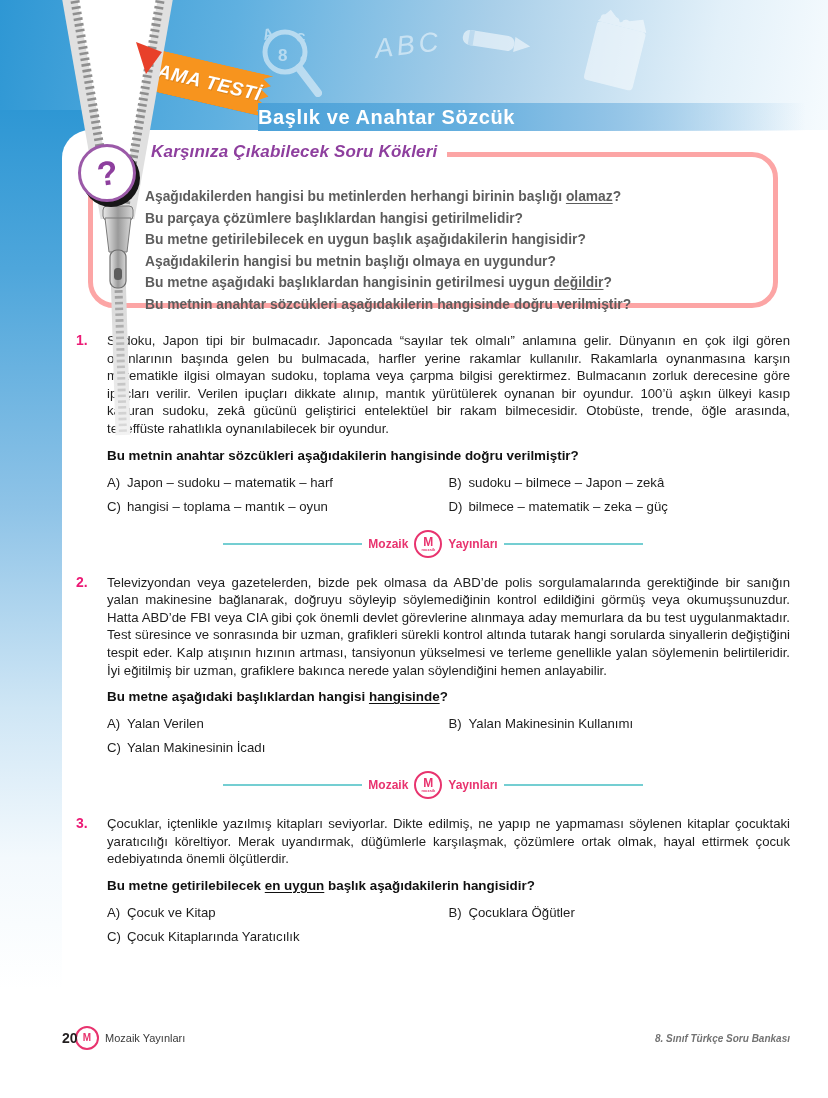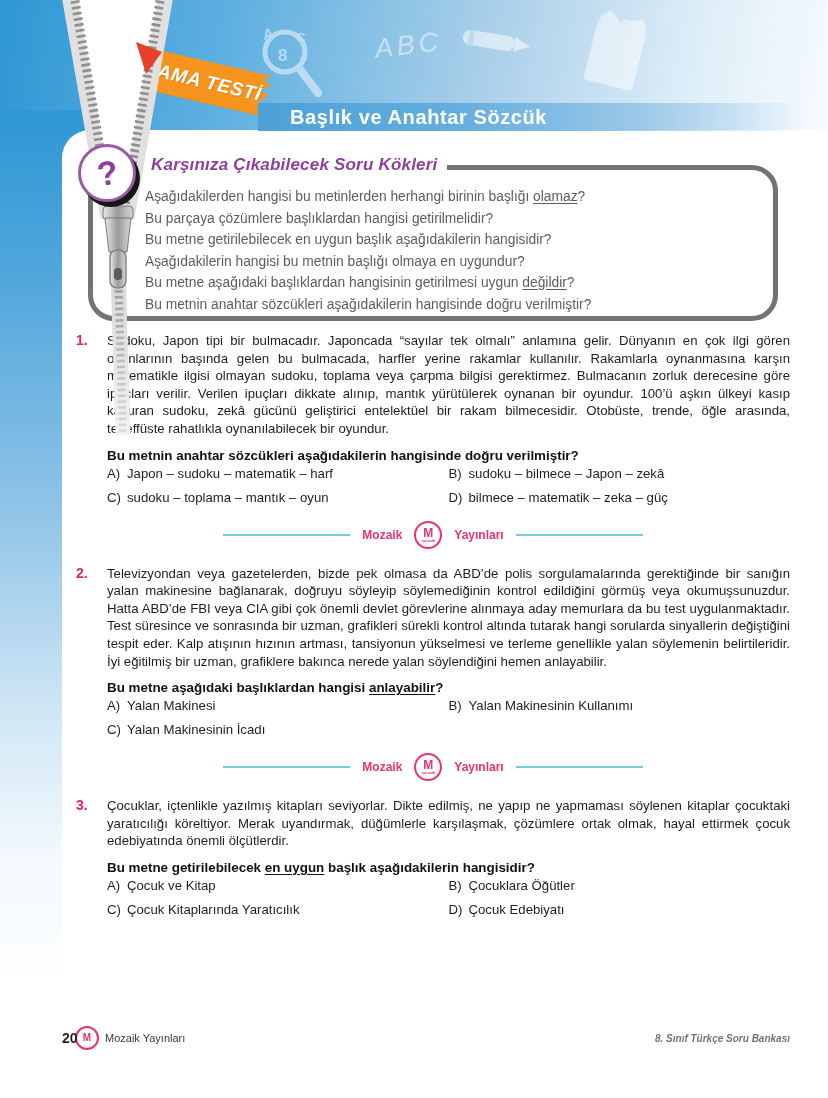--- a/index.html
+++ b/index.html
@@ -10,54 +10,54 @@
   
   .header-band{position:absolute;left:0;top:0;width:828px;height:132px;
     background:linear-gradient(100deg,#2e97d4 0%,#5fb0e0 28%,#a9cfe9 58%,#e2f0f9 85%,#f6fbfe 100%);}
   .left-strip{position:absolute;left:0;top:110px;width:90px;height:880px;
     background:linear-gradient(180deg,#2e97d4 0%,#4ea6db 18%,#8ec3e7 45%,#cfe6f5 68%,#f3f9fd 85%,#ffffff 100%);}
   .card{position:absolute;left:62px;top:130px;width:766px;height:968px;background:#fff;
     border-top-left-radius:28px;}
   .title-band{position:absolute;left:258px;top:103px;height:28px;right:0;
     background:linear-gradient(90deg,#4ba1d8 0%,#63aede 35%,#8fc2e6 60%,rgba(190,220,242,0) 96%);
     display:flex;align-items:center;}
-  .title-band span{color:#fff;font-size:20px;font-weight:bold;letter-spacing:.6px;padding-left:32px;}
+  .title-band span{color:#fff;font-size:20px;font-weight:bold;letter-spacing:.6px;}
   
   .doodles{position:absolute;left:0;top:0;width:828px;height:132px;pointer-events:none;}
   
   .banner{position:absolute;left:97px;top:36px;width:176px;height:42px;background:#f7941e;
     transform:rotate(13deg);transform-origin:left center;display:flex;align-items:center;justify-content:center;
     clip-path:polygon(0 0,100% 0,95% 12%,100% 25%,95% 37%,100% 50%,95% 63%,100% 75%,95% 88%,100% 100%,0 100%,3% 50%);
     box-shadow:2px 3px 4px rgba(0,0,0,.18);}
   .banner span{color:#fff;font-weight:bold;font-style:italic;font-size:19px;letter-spacing:.5px;
     text-shadow:1px 1px 0 rgba(0,0,0,.12);}
   .zipper{position:absolute;left:0;top:0;z-index:5;}
   
-  .qbox{position:absolute;left:88px;top:165px;width:680px;height:146px;border:5px solid #737373;border-radius:26px;}
+  .qbox{position:absolute;left:88px;top:152px;width:680px;height:146px;border:5px solid #fca5a5;border-radius:26px;}
   .qbox-title{position:absolute;top:-15px;left:48px;background:#fff;padding:0 10px;
     color:#8e3f9e;font-size:17px;font-weight:bold;font-style:italic;letter-spacing:.2px;}
-  .qbox-lines{padding:16px 18px 0 52px;}
+  .qbox-lines{padding:29px 18px 0 52px;font-weight:bold;}
   .qbox-lines div{color:#5d5d5d;font-size:13.8px;line-height:21.5px;}
   .qmark{position:absolute;left:78px;top:144px;width:52px;height:52px;border-radius:50%;
     background:#fff;border:3px solid #9b59a8;box-shadow:4px 5px 0 #161616,inset 0 0 0 2px #fff;
     display:flex;align-items:center;justify-content:center;z-index:6;}
   .qmark span{color:#8e3f9e;font-size:34px;font-weight:bold;transform:rotate(-8deg);line-height:1;}
   
   .content{position:absolute;left:76px;top:332px;width:714px;}
   .q{display:flex;gap:9px;}
   .qnum{color:#ec1a75;font-weight:bold;font-size:14px;width:22px;flex:none;line-height:17.6px;}
   .qbody{flex:1;}
   .qtext{margin:0;color:#1e1e1e;font-size:13.2px;line-height:17.6px;text-align:justify;}
   .qstem{margin:9px 0 0 0;color:#111;font-size:13.4px;font-weight:bold;line-height:18px;}
   .u{text-decoration:underline;text-underline-offset:2px;}
-  .opts{display:grid;grid-template-columns:1fr 1fr;row-gap:7px;}
+  .opts{display:grid;grid-template-columns:1fr 1fr;margin-top:9px;row-gap:7px;}
   .opt{color:#1e1e1e;font-size:13.2px;line-height:17px;}
   .olabel{display:inline-block;min-width:20px;}
   
-  .sep{display:flex;align-items:center;justify-content:center;gap:12px;margin:15px auto 16px auto;width:420px;}
+  .sep{display:flex;align-items:center;justify-content:center;gap:6px;margin:15px auto 16px auto;width:420px;}
   .sep .line{flex:1;height:2px;background:#74ced2;}
   .sep-word{color:#e8336e;font-size:12px;font-weight:bold;}
   .mlogo{width:24px;height:24px;border-radius:50%;background:#fff;border:2px solid #e8336e;
     display:flex;flex-direction:column;align-items:center;justify-content:center;line-height:1;flex:none;}
   .mlogo .m{color:#e8336e;font-weight:bold;font-size:12px;}
   .mlogo .msub{color:#e8336e;font-size:4px;font-weight:bold;}
   
   .footer{position:absolute;left:62px;right:0;top:1018px;height:40px;display:flex;align-items:center;}
   .f-left{display:flex;align-items:center;gap:6px;position:absolute;left:13px;}
   .f-left .plabel{color:#3a3a3a;font-size:11px;}
@@ -156,44 +156,44 @@
   <div class="content">
 
     <div class="q">
       <div class="qnum">1.</div>
       <div class="qbody">
         <p class="qtext">Sudoku, Japon tipi bir bulmacadır. Japoncada “sayılar tek olmalı” anlamına gelir. Dünyanın en çok ilgi gören oyunlarının başında gelen bu bulmacada, harfler yerine rakamlar kullanılır. Rakamlarla oynanmasına karşın matematikle ilgisi olmayan sudoku, toplama veya çarpma bilgisi gerektirmez. Bulmacanın zorluk derecesine göre ipuçları verilir. Verilen ipuçları dikkate alınıp, mantık yürütülerek oynanan bir oyundur. 100’ü aşkın ülkeyi kasıp kavuran sudoku, zekâ gücünü geliştirici entelektüel bir rakam bilmecesidir. Otobüste, trende, öğle arasında, teneffüste rahatlıkla oynanılabilecek bir oyundur.</p>
         <p class="qstem"><span>Bu metnin anahtar sözcükleri aşağıdakilerin hangisinde doğru verilmiştir?</span><span class="u"></span><span></span></p>
         <div class="opts">
           <div class="opt"><span class="olabel">A)</span><span>Japon – sudoku – matematik – harf</span></div>
           <div class="opt"><span class="olabel">B)</span><span>sudoku – bilmece – Japon – zekâ</span></div>
-          <div class="opt"><span class="olabel">C)</span><span>sudoku – toplama – mantık – oyun</span></div>
+          <div class="opt"><span class="olabel">C)</span><span>hangisi – toplama – mantık – oyun</span></div>
           <div class="opt"><span class="olabel">D)</span><span>bilmece – matematik – zeka – güç</span></div>
         </div>
       </div>
     </div>
 
     <div class="sep">
       <span class="line"></span>
       <span class="sep-word">Mozaik</span>
       <div class="mlogo">
         <span class="m">M</span>
           <span class="msub">mozaik</span>
       </div>
       <span class="sep-word">Yayınları</span>
       <span class="line"></span>
     </div>
 
     <div class="q">
       <div class="qnum">2.</div>
       <div class="qbody">
         <p class="qtext">Televizyondan veya gazetelerden, bizde pek olmasa da ABD’de polis sorgulamalarında gerektiğinde bir sanığın yalan makinesine bağlanarak, doğruyu söyleyip söylemediğinin kontrol edildiğini görmüş veya okumuşsunuzdur. Hatta ABD’de FBI veya CIA gibi çok önemli devlet görevlerine alınmaya aday memurlara da bu test uygulanmaktadır. Test süresince ve sonrasında bir uzman, grafikleri sürekli kontrol altında tutarak hangi sorularda sinyallerin değiştiğini tespit eder. Kalp atışının hızının artması, tansiyonun yükselmesi ve terleme genellikle yalan söylemenin belirtileridir. İyi eğitilmiş bir uzman, grafiklere bakınca nerede yalan söylendiğini hemen anlayabilir.</p>
-        <p class="qstem"><span>Bu metne aşağıdaki başlıklardan hangisi </span><span class="u">anlayabilir</span><span>?</span></p>
+        <p class="qstem"><span>Bu metne aşağıdaki başlıklardan hangisi </span><span class="u">hangisinde</span><span>?</span></p>
         <div class="opts">
-          <div class="opt"><span class="olabel">A)</span><span>Yalan Makinesi</span></div>
+          <div class="opt"><span class="olabel">A)</span><span>Yalan Verilen</span></div>
           <div class="opt"><span class="olabel">B)</span><span>Yalan Makinesinin Kullanımı</span></div>
           <div class="opt"><span class="olabel">C)</span><span>Yalan Makinesinin İcadı</span></div>
         </div>
       </div>
     </div>
 
     <div class="sep">
       <span class="line"></span>
       <span class="sep-word">Mozaik</span>
       <div class="mlogo">
@@ -206,21 +206,20 @@
 
     <div class="q">
       <div class="qnum">3.</div>
       <div class="qbody">
         <p class="qtext">Çocuklar, içtenlikle yazılmış kitapları seviyorlar. Dikte edilmiş, ne yapıp ne yapmaması söylenen kitaplar çocuktaki yaratıcılığı köreltiyor. Merak uyandırmak, düğümlerle karşılaşmak, çözümlere ortak olmak, hayal ettirmek çocuk edebiyatında önemli ölçütlerdir.</p>
         <p class="qstem"><span>Bu metne getirilebilecek </span><span class="u">en uygun</span><span> başlık aşağıdakilerin hangisidir?</span></p>
         <div class="opts">
           <div class="opt"><span class="olabel">A)</span><span>Çocuk ve Kitap</span></div>
           <div class="opt"><span class="olabel">B)</span><span>Çocuklara Öğütler</span></div>
           <div class="opt"><span class="olabel">C)</span><span>Çocuk Kitaplarında Yaratıcılık</span></div>
-          <div class="opt"><span class="olabel">D)</span><span>Çocuk Edebiyatı</span></div>
         </div>
       </div>
     </div>
 
   </div>
 
   <div class="footer">
     <div class="f-left">
       <div class="mlogo" style="width:20px;height:20px;">
         <span class="m" style="font-size:10px;">M</span>

